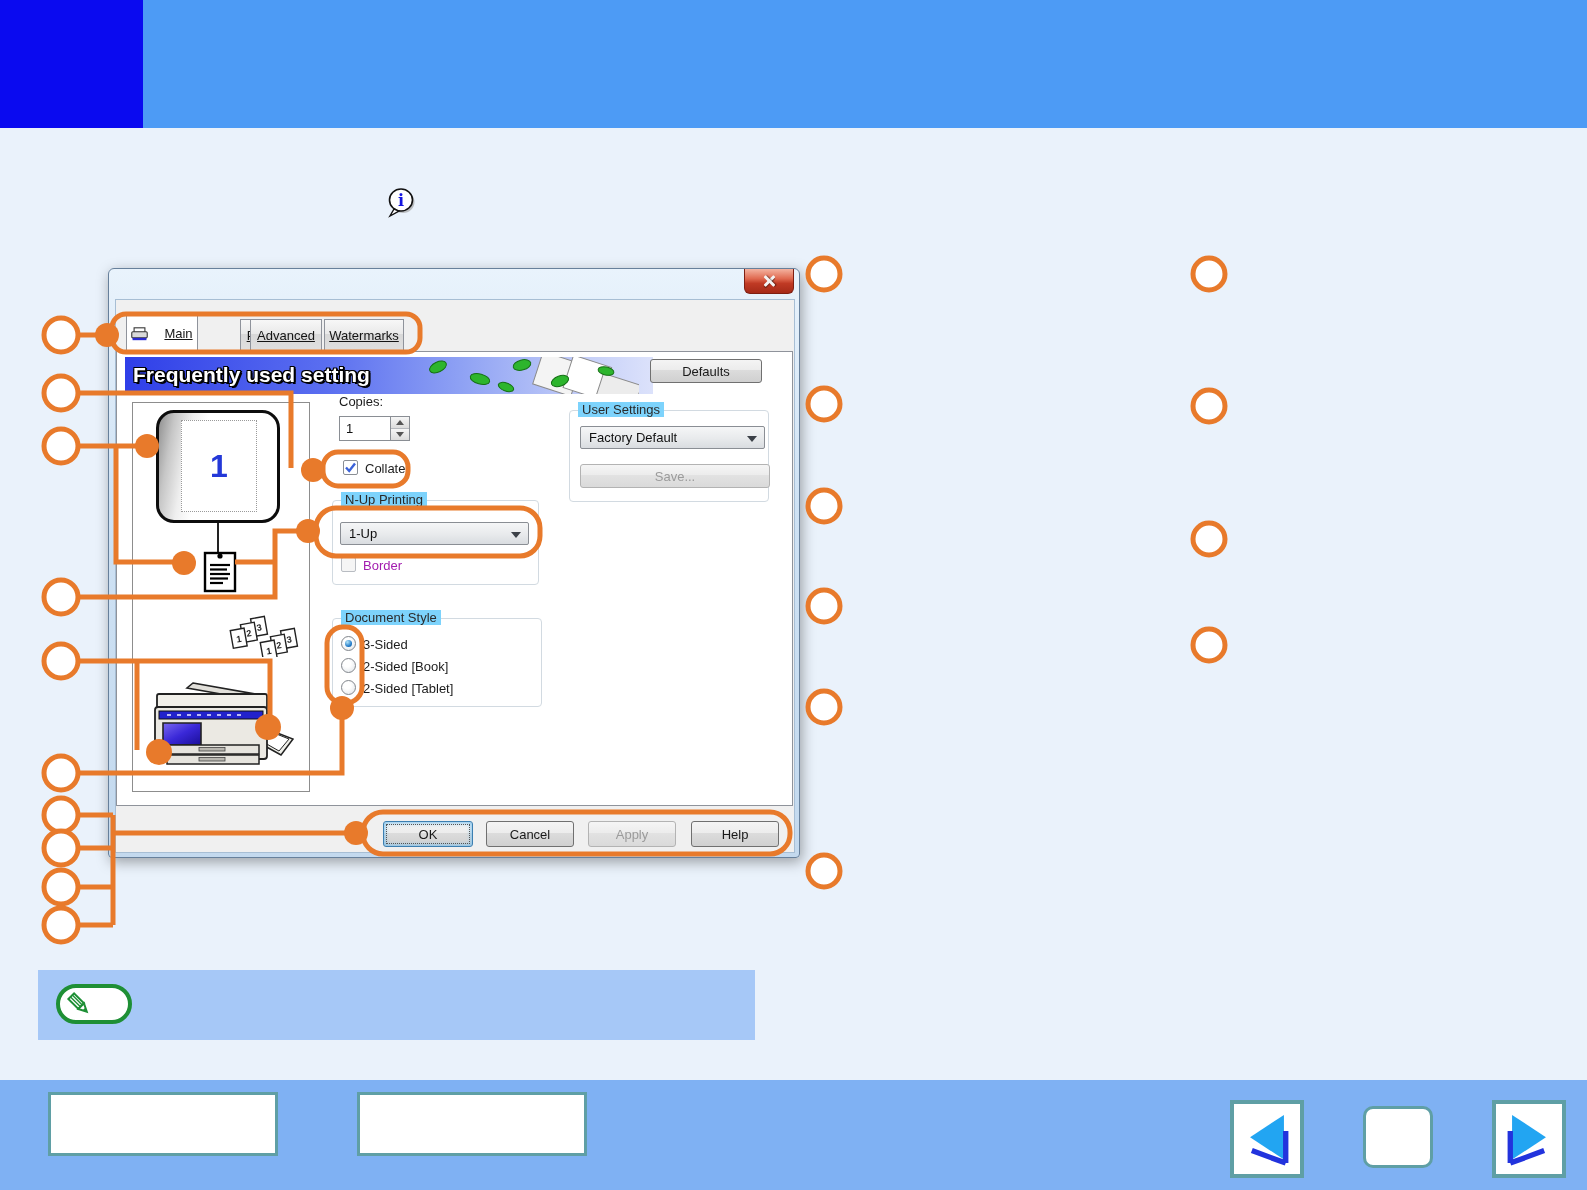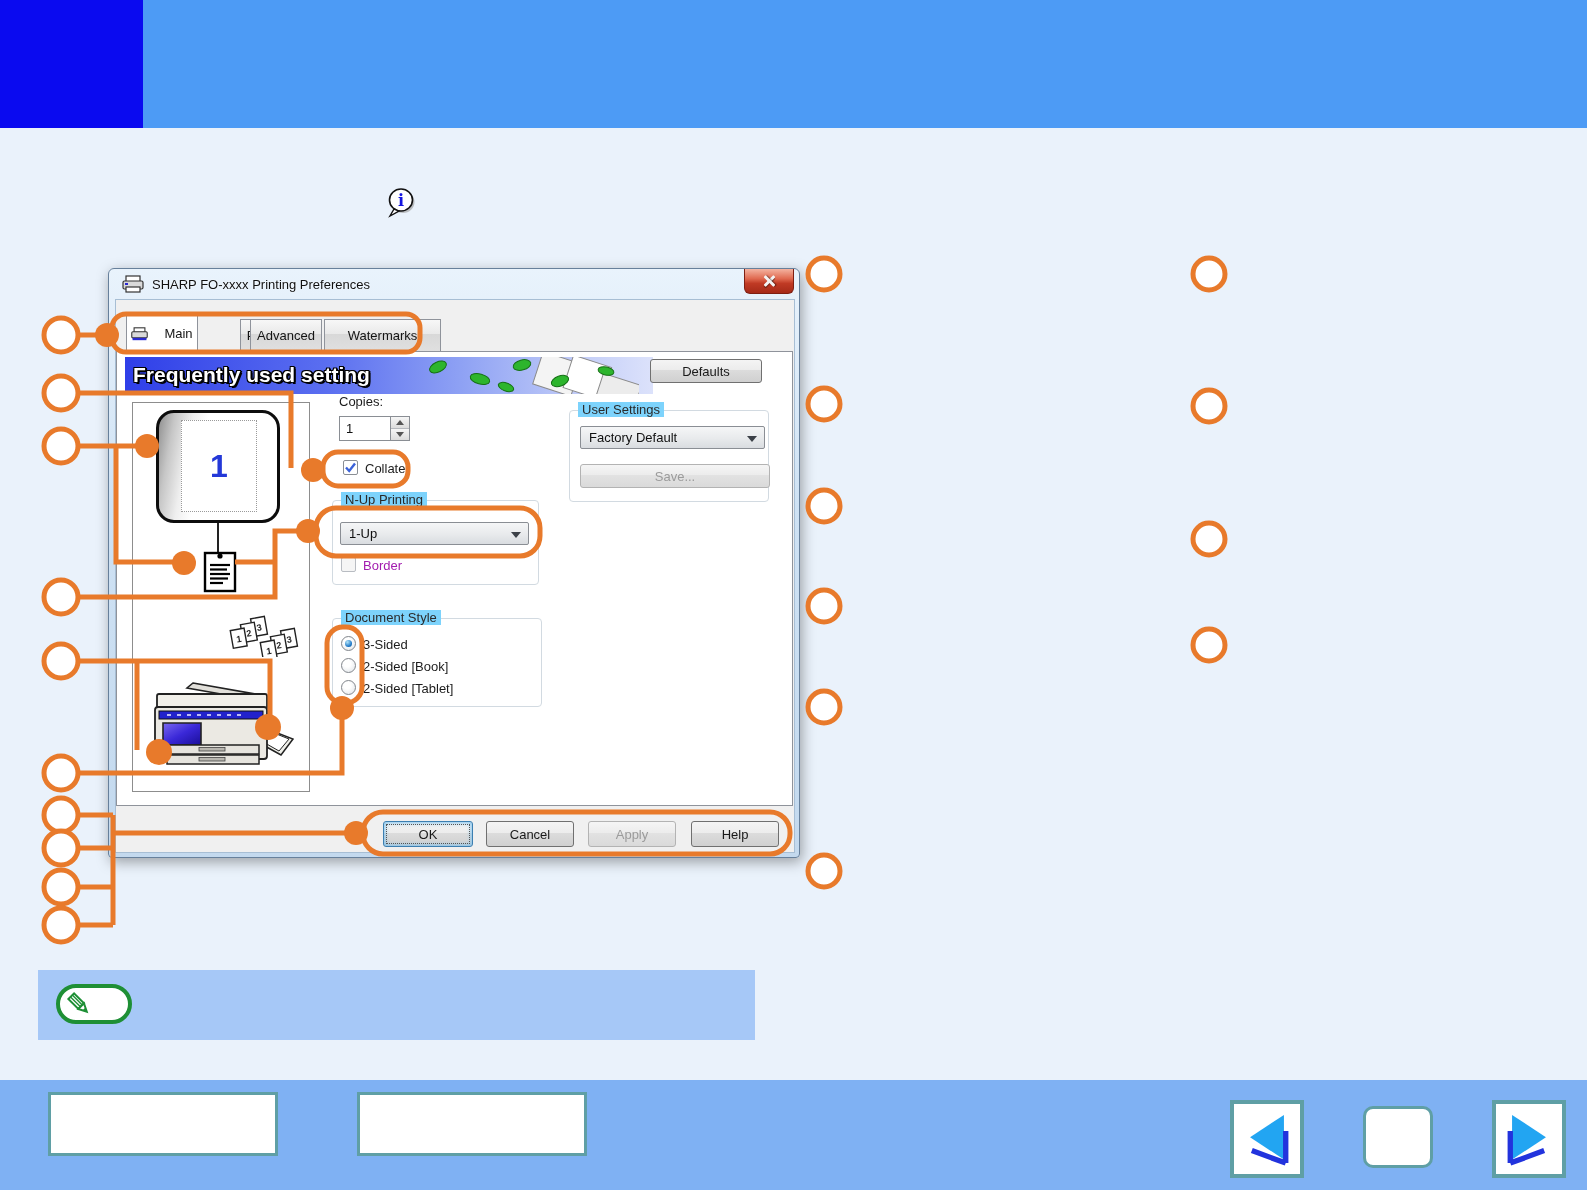--- a/index.html
+++ b/index.html
@@ -30,26 +30,26 @@
   .titlebar { position:absolute; left:0; top:0; right:0; height:30px; display:flex; align-items:center; padding-left:13px; }
   .title-text { margin-left:8px; color:#101010; text-shadow:0 0 2px #fff; }
   .close-btn { position:absolute; left:635px; top:0px; width:50px; height:25px; border:1px solid #7e1f12; border-top:none; border-radius:0 0 6px 6px;
                background:linear-gradient(#f4b3a0,#e06a50 40%,#c03a24 60%,#a52a18); display:flex; align-items:center; justify-content:center; }
   .x-glyph { position:relative; width:14px; height:14px; }
   .x-glyph::before,.x-glyph::after { content:""; position:absolute; left:6px; top:0; width:3px; height:14px; background:#f4f4f4; border-radius:1px; box-shadow:1px 1px 1px rgba(0,0,0,.4); }
   .x-glyph::before { transform:rotate(45deg);} .x-glyph::after { transform:rotate(-45deg);}
   .dlg-body { position:absolute; left:6px; top:30px; width:680px; height:554px; background:#f0f0f0; border:1px solid #a7bed4; }
 
   .tab { position:absolute; border:1px solid #8f939b; background:linear-gradient(#f7f7f7,#e9e9e9 45%,#d8d8d8 46%,#e0e0e0);
-         display:flex; align-items:center; justify-content:center; gap:16px; color:#141414; }
+         display:flex; align-items:center; justify-content:center; gap:16px; color:#141414;text-decoration:underline; }
   .tab.sel { background:#fff; border-bottom:1px solid #fff; z-index:3; }
   .tab-main { left:17px; top:46px; width:72px; height:37px; }
   .tab-paper { left:91px; top:50px; width:48px; height:33px;margin-left:40px; }
   .tab-advanced { left:141px; top:50px; width:72px; height:33px; }
-  .tab-watermarks { left:215px; top:50px; width:117px; height:33px;justify-content:center; }
+  .tab-watermarks { left:215px; top:50px; width:80px; height:33px;justify-content:center; }
   .tabpage { position:absolute; left:7px; top:82px; width:677px; height:455px; background:#fff; border:1px solid #8f939b; z-index:1; }
 
   .banner { position:absolute; left:8px; top:5px; width:528px; height:37px;
             background:linear-gradient(90deg,#2f3fe8 0%,#5a6ef0 38%,#8fa2f4 64%,#c6d0f8 88%,#dce2fb 100%); overflow:hidden; }
   .banner-text { position:absolute; left:8px; top:6px; font-size:21px; font-weight:bold; color:#fff; letter-spacing:0px;
                  text-shadow:2px 2px 0 #000,-1px -1px 0 #000,1px -1px 0 #000,-1px 1px 0 #000,2px 0 0 #000; }
   .btn { border:1px solid #707070; border-radius:3px; background:linear-gradient(#f4f4f4,#ececec 45%,#dcdcdc 46%,#d0d0d0);
          display:flex; align-items:center; justify-content:center; color:#1a1a1a; }
   .btn.disabled { color:#9b9b9b; border-color:#b3b3b3; background:linear-gradient(#f5f5f5,#ececec 45%,#e2e2e2 46%,#dadada); }
   .defaults-btn { position:absolute; left:533px; top:7px; width:112px; height:24px; }
@@ -106,29 +106,20 @@
   <div class="info-bubble">
     <svg width="30" height="34" viewBox="0 0 30 34">
       <ellipse cx="16" cy="16" rx="11.5" ry="11" fill="#9a9a9a" opacity="0.6"></ellipse>
       <ellipse cx="14" cy="14" rx="11.5" ry="11" fill="#fff" stroke="#111" stroke-width="1.6"></ellipse>
       <polygon points="7,23 3,30 12,25" fill="#fff" stroke="#111" stroke-width="1.4"></polygon>
       <text x="14" y="20" text-anchor="middle" font-family="DejaVu Serif, serif" font-weight="bold" font-size="16" fill="#1414e0">i</text>
     </svg>
   </div>
 
   <div class="dialog">
-    <div class="titlebar">
-      <svg width="22" height="18" viewBox="0 0 22 18">
-        <rect x="4" y="1" width="14" height="6" fill="#fff" stroke="#333" stroke-width="1.2"></rect>
-        <rect x="1" y="6" width="20" height="8" rx="1.5" fill="#d9d9d9" stroke="#333" stroke-width="1.2"></rect>
-        <rect x="4" y="12" width="14" height="5" fill="#fff" stroke="#333" stroke-width="1.2"></rect>
-        <rect x="3" y="8" width="3" height="2" fill="#2a2ad0"></rect>
-      </svg>
-      <span class="title-text">SHARP FO-xxxx Printing Preferences</span>
-    </div>
     <div class="close-btn">
         <span class="x-glyph"></span>
       </div>
 
     <div class="dlg-body"></div>
 
     <div class="tab sel tab-main">
       <svg width="17" height="14" viewBox="0 0 22 18">
         <rect x="4" y="1" width="14" height="6" fill="#fff" stroke="#333" stroke-width="1.4"></rect>
         <rect x="1" y="6" width="20" height="8" rx="1.5" fill="#d9d9d9" stroke="#333" stroke-width="1.4"></rect>

